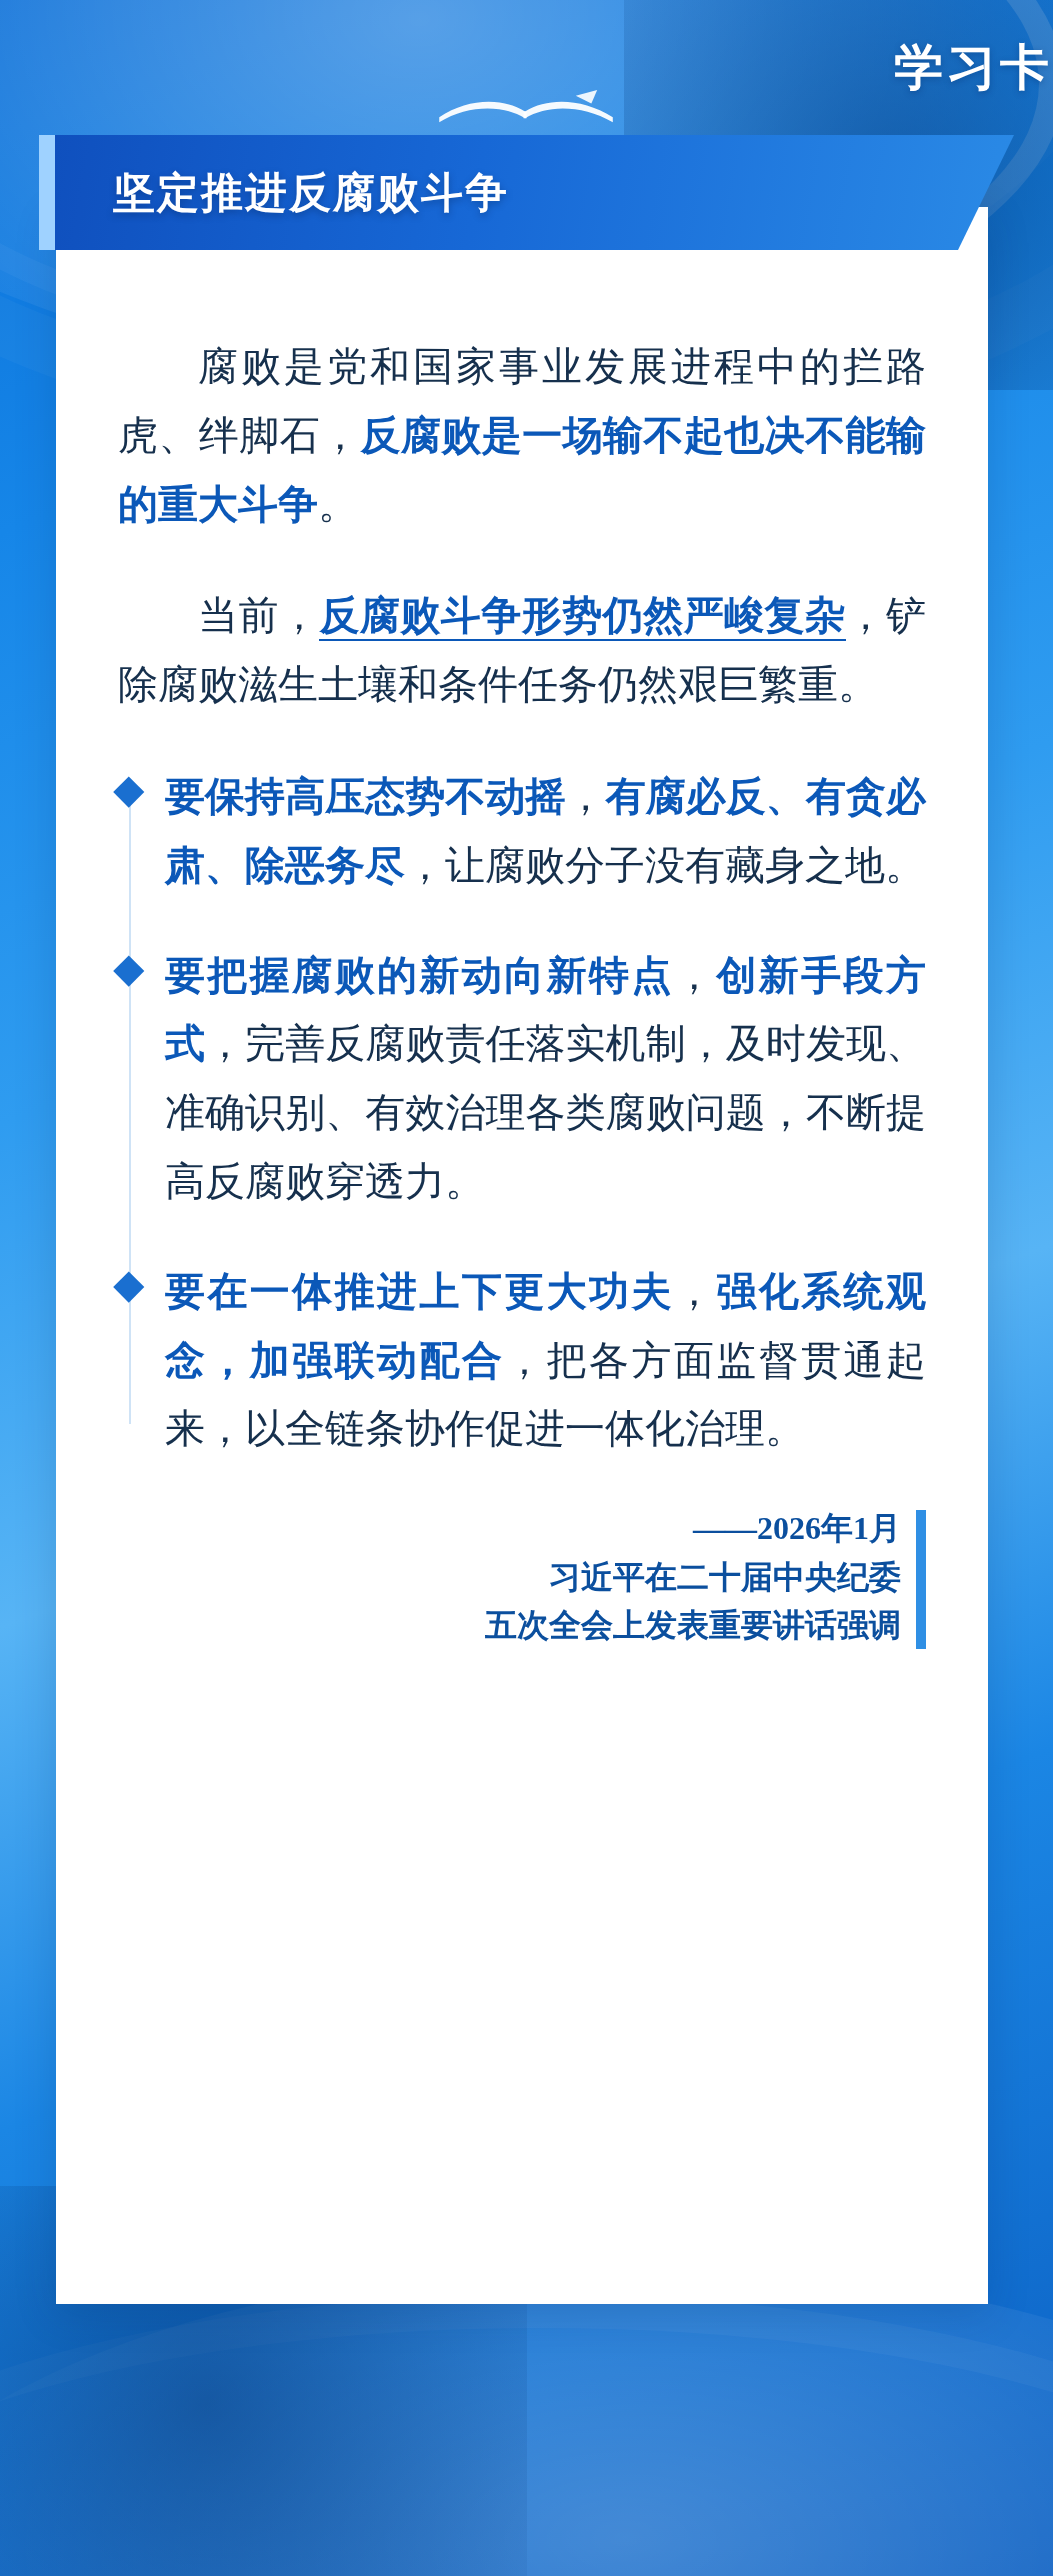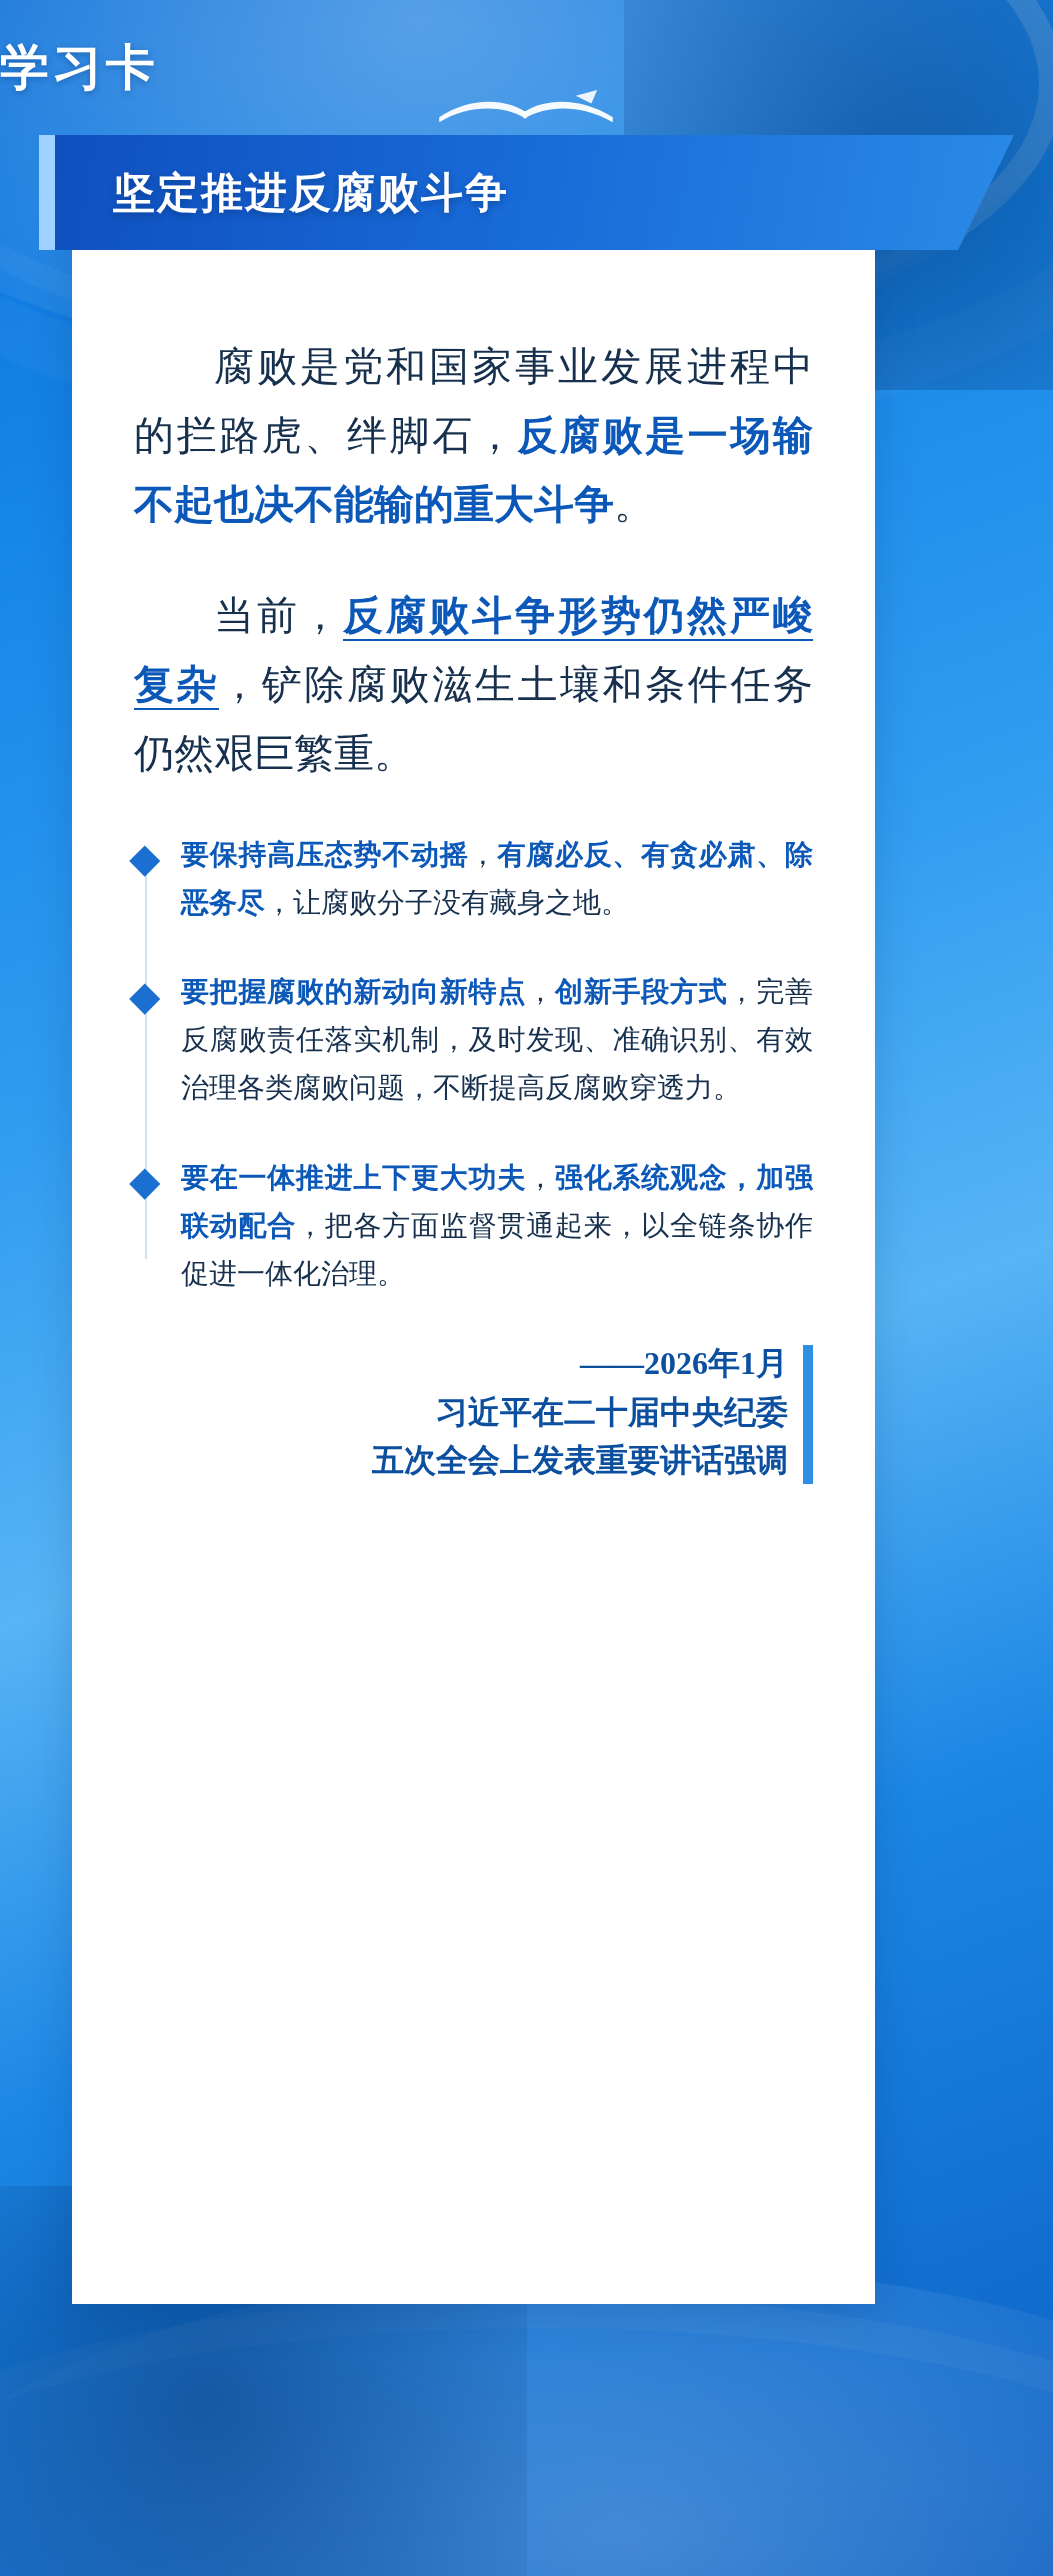--- a/index.html
+++ b/index.html
@@ -67,21 +67,21 @@
     width: 800px; height: 546px;
     left: -273px; bottom: -156px;
     background: radial-gradient(circle at 60% 40%, rgba(3,48,110,0.5) 0%, rgba(3,48,110,0) 72%);
   }
 
   
   .logo {
     position: absolute;
     top: 43px;
     left: 0; right: 0;
-    text-align: left;
+    text-align: right;
     height: 84px;
   }
   .logo-text {
     display: inline-block;
     font-size: 49px;
     font-weight: bold;
     color: #ffffff;
     letter-spacing: 3.9px;
     line-height: 1;
     text-shadow: 0 2px 5.9px rgba(0,40,100,0.35);
@@ -125,23 +125,23 @@
     font-weight: bold;
     color: #ffffff;
     letter-spacing: 2px;
     white-space: nowrap;
     text-shadow: 0 2.9px 7.8px rgba(2,32,80,0.35);
   }
 
   
   .card {
     position: absolute;
-    left: 72px;
+    left: 56px;
     top: 207px;
-    width: 803px;
+    width: 932px;
     height: 2097px;
     background: #ffffff;
     box-shadow: 0 9.8px 39px rgba(3,40,95,0.18);
   }
   .card-inner {
     padding: 125px 62px 39px 62px;
     box-sizing: border-box;
   }
 
   p.para {
@@ -178,21 +178,21 @@
     left: 10.7px;
     top: 33px;
     bottom: 39px;
     width: 2px;
     background: #cfe3f6;
   }
   li.bullet-item {
     position: relative;
     padding-left: 47px;
     margin-bottom: 41px;
-    font-size: 28px;
+    font-size: 40px;
     line-height: 1.72;
     color: #16304d;
     text-align: justify;
   }
   li.bullet-item .diamond {
     position: absolute;
     left: 0;
     top: 19.5px;
     width: 21.5px;
     height: 21.5px;

